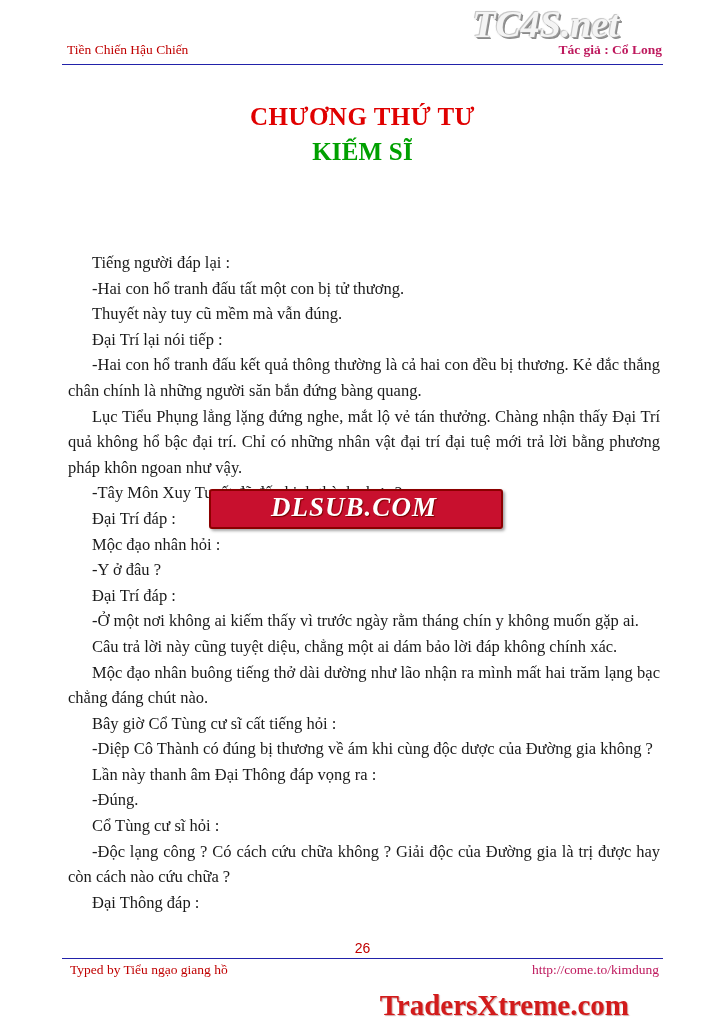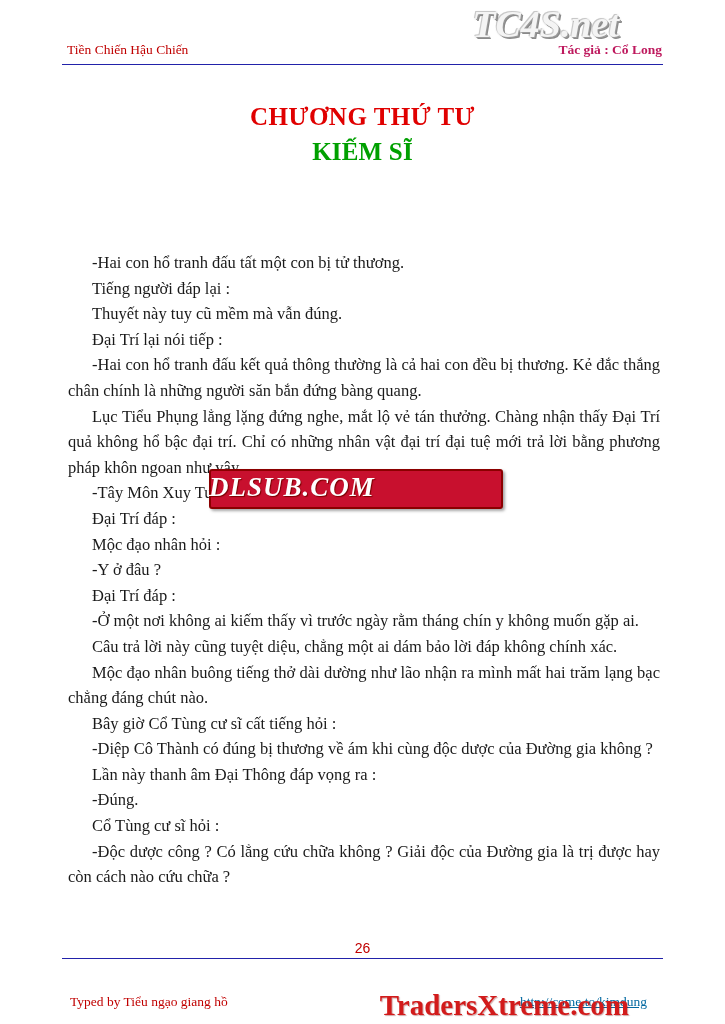--- a/index.html
+++ b/index.html
@@ -122,27 +122,27 @@
   }
   .body-text p {
     margin: 0;
     text-indent: 24px;
   }
 
   
   .dlsub-watermark {
     position: absolute;
     left: 209px;
-    top: 464px;
+    top: 484px;
     width: 290px;
     height: 46px;
     z-index: 6;
     display: flex;
     align-items: center;
-    justify-content: flex-start;
+    justify-content: center;
   }
   .dlsub-watermark .band {
     position: absolute;
     left: 0; top: 5px;
     width: 290px;
     height: 36px;
     background: #c8102e;
     border: 2px solid #8b0000;
     border-radius: 3px;
     box-shadow: 2px 2px 3px rgba(0,0,0,0.35);
@@ -177,38 +177,36 @@
     width: 601px;
     height: 1px;
     background: #2222aa;
   }
   .footer {
     position: absolute;
     left: 62px;
     top: 962px;
     width: 601px;
     height: 20px;
-    margin-top: 32px;
   }
   .footer-left {
     position: absolute;
     left: 8px;
     top: 0;
     font-size: 13.5px;
     color: #c00000;
     font-family: "Liberation Serif", serif;
   }
   .footer-right {
     position: absolute;
-    right: 16px;
-    top: 0;
-    font-size: 13.5px;
-    color: #0369a1;
-    font-family: "Liberation Serif", serif;
-    text-decoration: underline;
+    right: 4px;
+    top: 0;
+    font-size: 13.5px;
+    color: #be185d;
+    font-family: "Liberation Serif", serif;
   }
 
   
   .traders-watermark {
     position: absolute;
     right: 8px;
     bottom: 2px;
     font-family: "Liberation Serif", serif;
     font-size: 29px;
     font-weight: bold;
@@ -230,40 +228,41 @@
     <div class="header-right">Tác giả : Cổ Long</div>
   </div>
   <div class="header-rule"></div>
 
   <div class="title-block">
     <div class="title-line1">CHƯƠNG THỨ TƯ</div>
     <div class="title-line3">KIẾM SĨ</div>
   </div>
 
   <div class="body-text">
+    <p>Tiếng người đáp lại :</p>
     <p>-Hai con hổ tranh đấu tất một con bị tử thương.</p>
-    <p>Tiếng người đáp lại :</p>
     <p>Thuyết này tuy cũ mềm mà vẫn đúng.</p>
     <p>Đại Trí lại nói tiếp :</p>
     <p>-Hai con hổ tranh đấu kết quả thông thường là cả hai con đều bị thương. Kẻ đắc thắng chân chính là những người săn bắn đứng bàng quang.</p>
     <p>Lục Tiểu Phụng lẳng lặng đứng nghe, mắt lộ vẻ tán thưởng. Chàng nhận thấy Đại Trí quả không hổ bậc đại trí. Chỉ có những nhân vật đại trí đại tuệ mới trả lời bằng phương pháp khôn ngoan như vậy.</p>
     <p>-Tây Môn Xuy Tuyết đã đến kinh thành chưa ?</p>
     <p>Đại Trí đáp :</p>
     <p>Mộc đạo nhân hỏi :</p>
     <p>-Y ở đâu ?</p>
     <p>Đại Trí đáp :</p>
     <p>-Ở một nơi không ai kiếm thấy vì trước ngày rằm tháng chín y không muốn gặp ai.</p>
     <p>Câu trả lời này cũng tuyệt diệu, chẳng một ai dám bảo lời đáp không chính xác.</p>
     <p>Mộc đạo nhân buông tiếng thở dài dường như lão nhận ra mình mất hai trăm lạng bạc chẳng đáng chút nào.</p>
     <p>Bây giờ Cổ Tùng cư sĩ cất tiếng hỏi :</p>
     <p>-Diệp Cô Thành có đúng bị thương về ám khi cùng độc dược của Đường gia không ?</p>
     <p>Lần này thanh âm Đại Thông đáp vọng ra :</p>
     <p>-Đúng.</p>
     <p>Cổ Tùng cư sĩ hỏi :</p>
-    <p>-Độc dược công ? Có lẳng cứu chữa không ? Giải độc của Đường gia là trị được hay còn cách nào cứu chữa ?</p>
+    <p>-Độc lạng công ? Có cách cứu chữa không ? Giải độc của Đường gia là trị được hay còn cách nào cứu chữa ?</p>
+    <p>Đại Thông đáp :</p>
   </div>
 
   <div class="dlsub-watermark">
     <div class="band"></div>
     <div class="txt">DLSUB.COM</div>
   </div>
 
   <div class="page-number">26</div>
   <div class="footer-rule"></div>
   <div class="footer">

